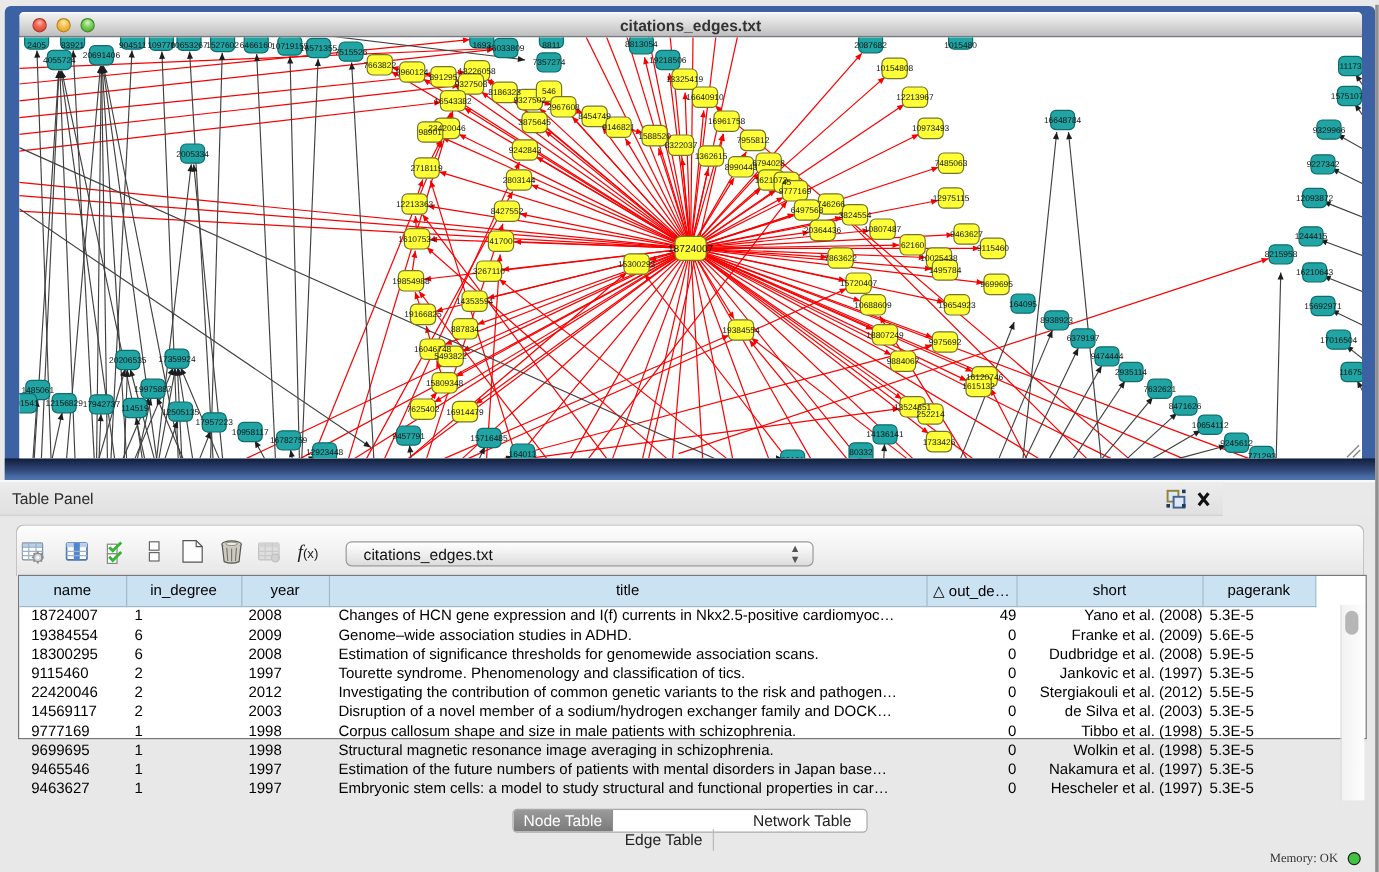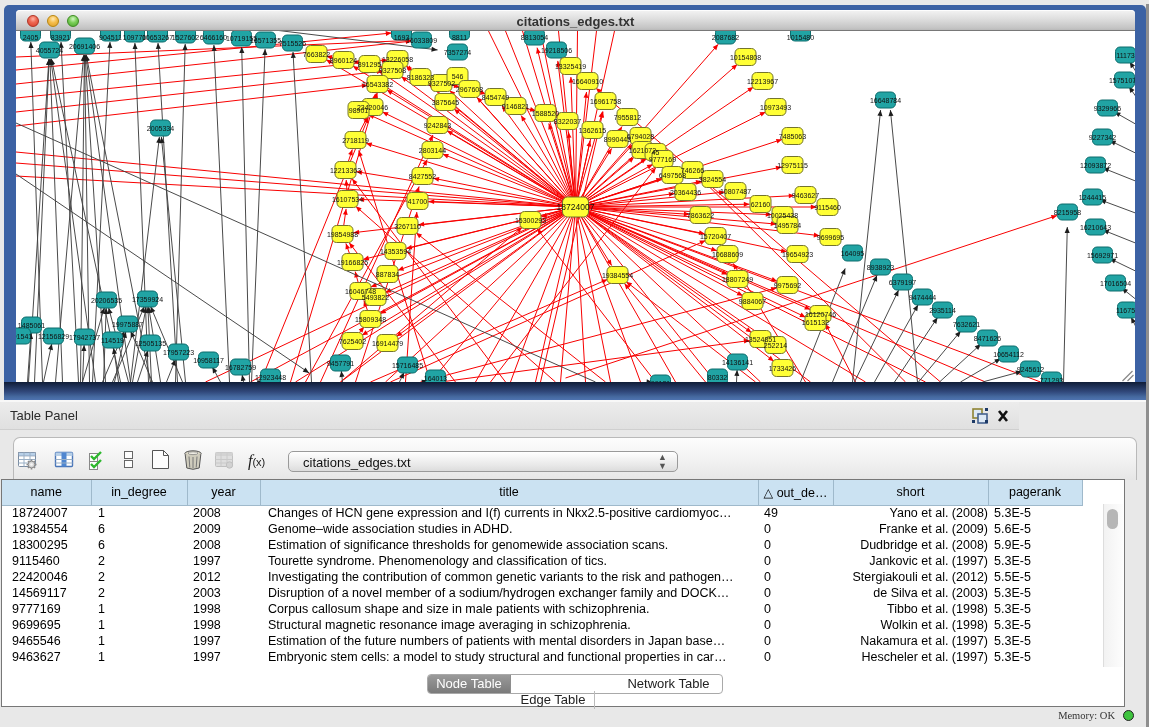--- a/index.html
+++ b/index.html
@@ -26,31 +26,31 @@
 #whiteline { position:absolute; left:0px; top:400px; width:1149px; height:2px; background:#f8f8f8; }
 
 
 #tp-head { position:absolute; left:0; top:402px; width:1019px; height:28px;
   background:linear-gradient(180deg,#ececec,#e0e0e0); border-bottom:1px solid #cfcfcf; }
 #tp-head .t { position:absolute; left:10px; top:6px; font-size:13px; color:#2b2b2b; }
 #tp-body { position:absolute; left:0; top:430px; width:1149px; height:297px; background:#e8e8e8; }
 #toolbar { position:absolute; left:13px; top:437px; width:1124px; height:43px;
   background:linear-gradient(180deg,#fdfdfd 0%,#f1f1f1 55%,#e6e6e6 100%);
   border:1px solid #b9b9b9; border-bottom:none; border-radius:7px 7px 0 0; }
-#tablebox { position:absolute; left:1px; top:479px; width:1124px; height:228px;
+#tablebox { position:absolute; left:15px; top:479px; width:1124px; height:137px;
   background:#ffffff; border:1px solid #777; }
 table.grid { border-collapse:collapse; table-layout:fixed; width:1080px; font-size:12.5px; }
 table.grid th { background:#cbe2f2; border-right:1px solid #9fb9cb; border-bottom:1px solid #9fb9cb;
   font-weight:normal; font-size:12.5px; height:25px; padding:0; color:#000; }
 table.grid td { height:16px; padding:0 0 0 0; white-space:nowrap; overflow:hidden; color:#000; }
 table.grid td.c-name { padding-left:10px; }
 table.grid td.c-ind  { padding-left:7px; }
 table.grid td.c-year { padding-left:6px; }
 table.grid td.c-title{ padding-left:8px;margin-top:16px; }
-table.grid td.c-out  { padding-left:6px; }
+table.grid td.c-out  { padding-left:6px;text-align:right; }
 table.grid td.c-short{ text-align:right; }
 table.grid td.c-pr   { padding-left:6px; }
 #vscroll { position:absolute; right:1px; top:24px; width:20px; height:163px;
   background:linear-gradient(90deg,#f2f2f2,#fdfdfd); border-left:1px solid #ddd; }
 #vthumb { position:absolute; left:3px; top:5px; width:11px; height:20px;
   background:#b6b6b6; border-radius:6px; }
 
 
 .ic { position:absolute; top:450px; }
 #fx { position:absolute; left:248px; top:452px; font-size:14px; color:#1a1a1a; }

